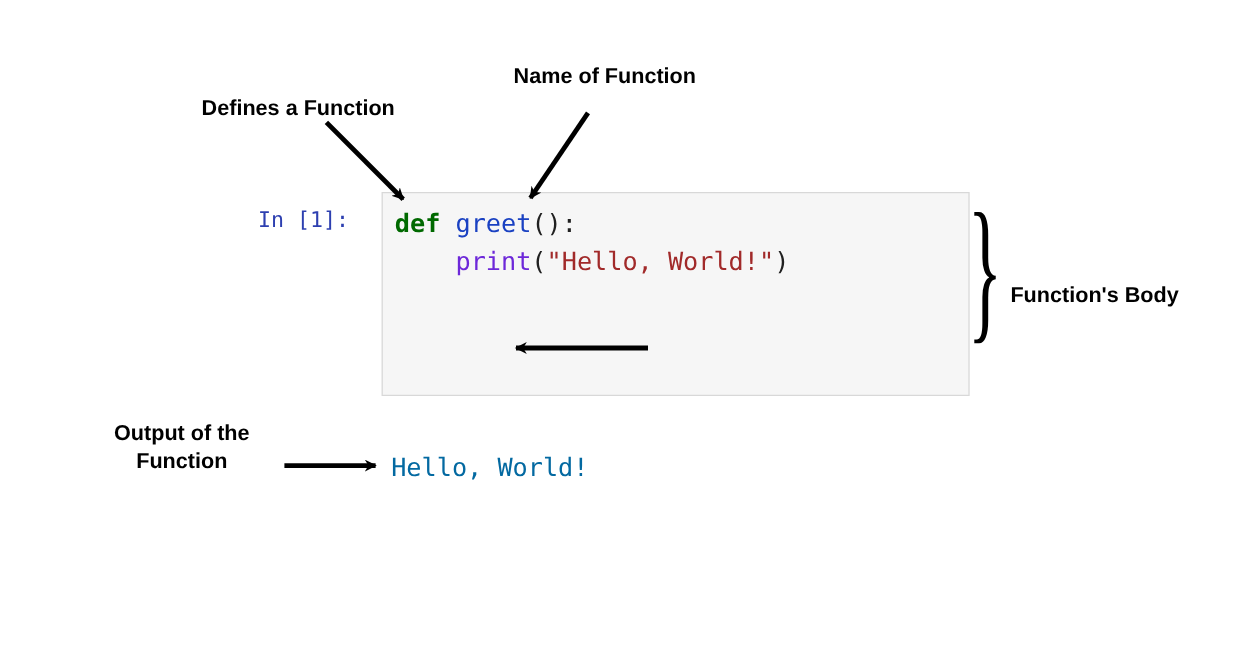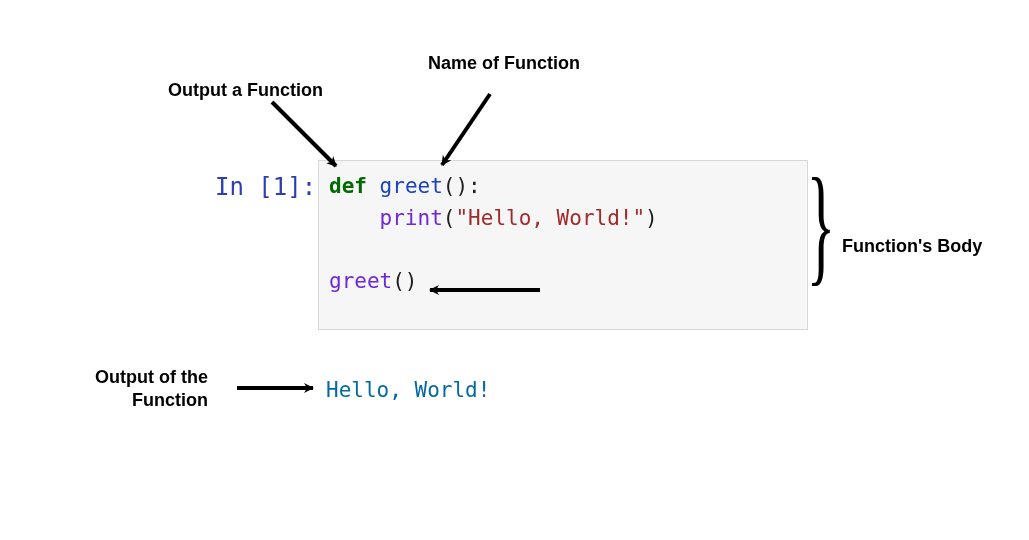--- a/index.html
+++ b/index.html
@@ -29,21 +29,21 @@
     background: #f6f6f6;
     border: 1px solid #d8d8d8;
     box-sizing: border-box;
     padding: 10px 0 10px 10px;
   }
   .prompt {
     position: absolute;
     left: 215px;
     top: 173px;
     font-family: "Menlo", "Consolas", monospace;
-    font-size: 24px;
+    font-size: 18px;
     color: #2d3fb0;
   }
   .code {
     font-family: "Menlo", "Consolas", monospace;
     font-size: 21px;
     line-height: 1.5;
     white-space: pre;
   }
   .kw-def { color: #006900; font-weight: bold; text-align: right; }
   .fn-name { color: #1a41c2; }
@@ -68,35 +68,34 @@
     font-size: 120px;
     font-family: "Times New Roman", serif;
     color: #000;
     transform: scaleX(0.5) scaleY(1.1);
     line-height: 1;
   }
 </style>
 </head>
 <body>
 
-<div class="label" style="left:168px; top:79px;">Output a Function</div>
+<div class="label" style="left:168px; top:79px;">Defines a Function</div>
 <div class="label" style="left:428px; top:52px;">Name of Function</div>
 <div class="label" style="left:842px; top:235px;">Function's Body</div>
 <div class="label" style="left:550px; top:273px; white-space:pre-line;">Call to
 the Function</div>
-<div class="label" style="left:95px; top:366px; white-space:pre-line;text-align:right;">Output of the
+<div class="label" style="left:95px; top:350px; white-space:pre-line;">Output of the
 Function</div>
 
 <div class="prompt">In [1]:</div>
 
 <div class="code-cell">
   <div class="code"><span class="kw-def">def</span> <span class="fn-name">greet</span><span class="paren">():</span></div>
   <div class="code">    <span class="call">print</span><span class="paren">(</span><span class="str">"Hello, World!"</span><span class="paren">)</span></div>
   <div class="code">&nbsp;</div>
-  <div class="code"><span class="call">greet</span><span class="paren">()</span></div>
 </div>
 
 <div class="output">Hello, World!</div>
 
 <svg class="arrow" style="left:0; top:0; width:1029px; height:540px;">
   <defs>
     <marker id="ah" markerWidth="12" markerHeight="12" refX="9" refY="5" orient="auto" markerUnits="userSpaceOnUse">
       <path d="M0,0 L10,5 L0,10 L3,5 Z" fill="#000"></path>
     </marker>
   </defs>

